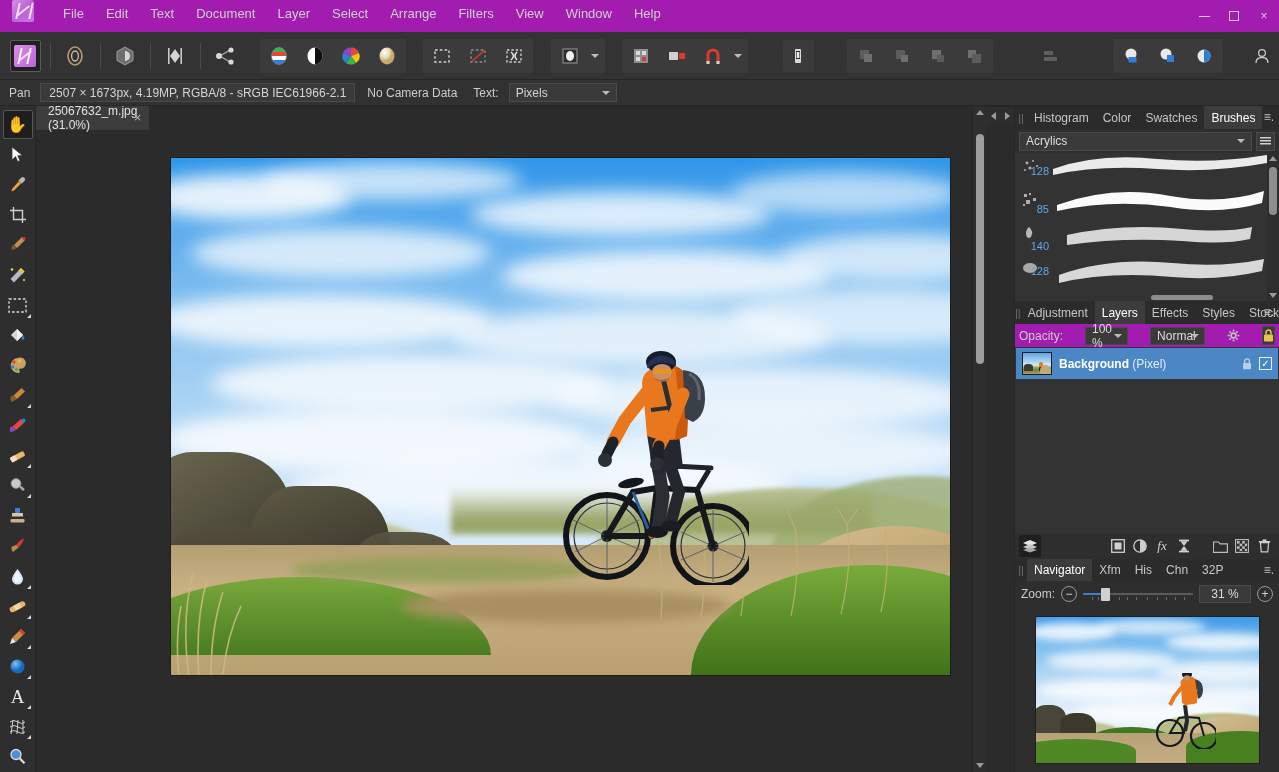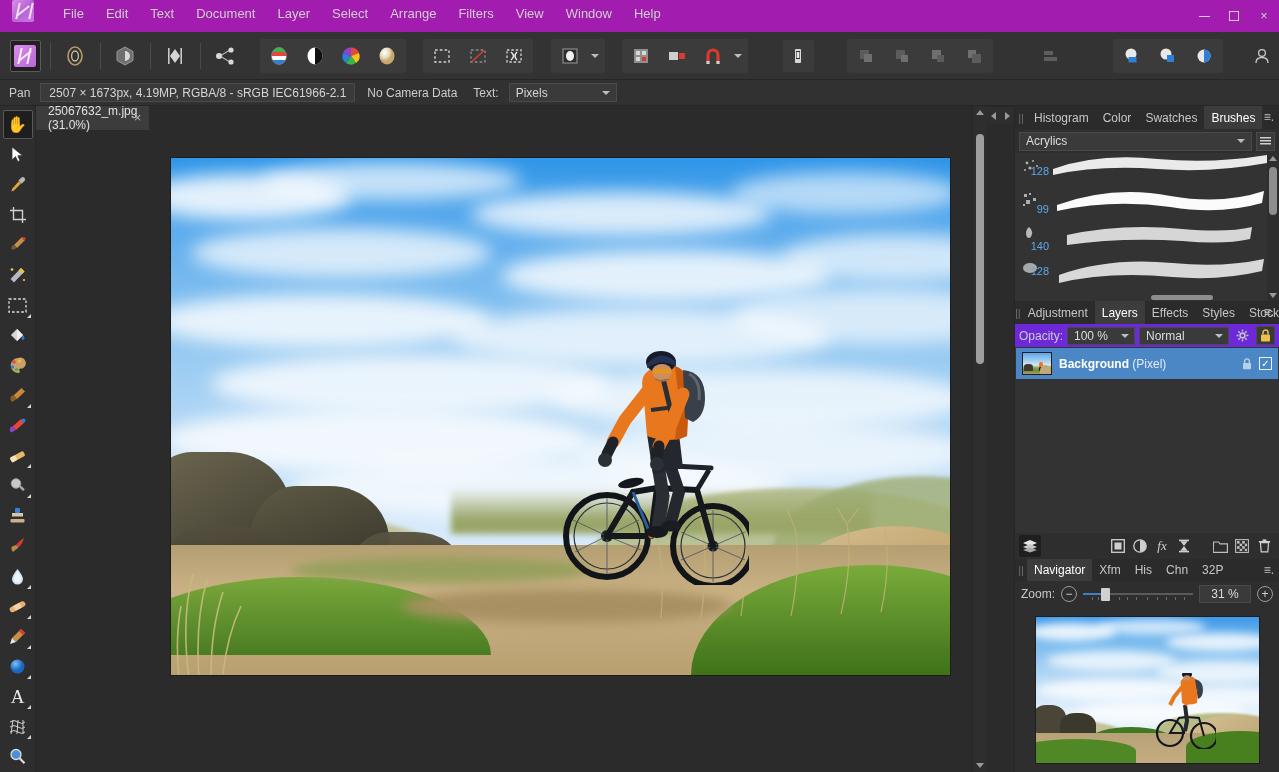--- a/index.html
+++ b/index.html
@@ -176,21 +176,21 @@
   .brushstrokes { flex:1 1 auto; position:relative; }
   .stroke { position:absolute; left:0; height:34px; }
   .bscroll { width:12px; flex:0 0 12px; background:#2e2e2e; position:relative; }
   .bscroll .thumb { position:absolute; left:2px; top:14px; width:8px; height:48px; background:#8e8e8e; border-radius:4px; }
   .bscroll .au, .bscroll .ad { position:absolute; left:2px; width:0;height:0;border-left:4px solid transparent;border-right:4px solid transparent; }
   .bscroll .au { top:3px; border-bottom:5px solid #9a9a9a; }
   .bscroll .ad { bottom:3px; border-top:5px solid #9a9a9a; }
   .bhscroll { position:absolute; left:38px; right:12px; bottom:0; height:7px; }
   .bhscroll .thumb { position:absolute; left:60px; top:1px; width:62px; height:5px; background:#8e8e8e; border-radius:3px; }
 
-  .opacityrow { height:23px; flex:0 0 23px; display:flex; align-items:center; padding:0 4px; gap:4px; background:#6d28d9; }
+  .opacityrow { height:23px; flex:0 0 23px; display:flex; align-items:center; padding:0 4px; gap:22px; background:#a21caf; }
   .opacityrow .lbl { font-size:12px; color:#cccccc; }
   .minisel { height:18px; background:#3a3a3a; border:1px solid #4a4a4a; display:flex;align-items:center;padding:0 6px;position:relative;color:#dcdcdc;font-size:12px; }
   .minisel .caret-sm { position:absolute; right:5px; }
   .iconbtn { width:19px;height:19px;display:flex;align-items:center;justify-content:center; }
 
   .layerlist { flex:1 1 auto; background:#333333; padding-top:1px; min-height:0; }
   .layerrow {
     height:31px; background:#4b87c4; display:flex; align-items:center; padding:0 6px; gap:7px; margin: 0 1px;
   }
   .layerthumb { width:30px; height:23px; border:1px solid #1f1f1f; position:relative; overflow:hidden; flex:0 0 auto; }
@@ -854,21 +854,21 @@
           <span class="bnum" style="top:12px">128</span>
           <svg class="bicon" style="top:38px" viewBox="0 0 24 18">
               <g fill="#c4c4c4" opacity=".85">
                 <rect x="3" y="3" width="3" height="3"></rect>
                 <rect x="8" y="2" width="2" height="2"></rect>
                 <rect x="5" y="9" width="4" height="4"></rect>
                 <rect x="12" y="7" width="3" height="3"></rect>
                 <rect x="2" y="13" width="2" height="2"></rect>
               </g>
             </svg>
-          <span class="bnum" style="top:50px">99</span>
+          <span class="bnum" style="top:50px">85</span>
           <svg class="bicon" style="top:72px" viewBox="0 0 24 18">
               <path d="M8 2 Q13 6 10 12 Q6 15 5 9 Q5 4 8 2z" fill="#b8b8b8"></path>
             </svg>
           <span class="bnum" style="top:87px">140</span>
           <svg class="bicon" style="top:106px" viewBox="0 0 24 18">
               <ellipse cx="9" cy="9" rx="7" ry="5" fill="#a8a8a8"></ellipse>
             </svg>
           <span class="bnum" style="top:112px">128</span>
         </div>
         <div class="brushstrokes">

